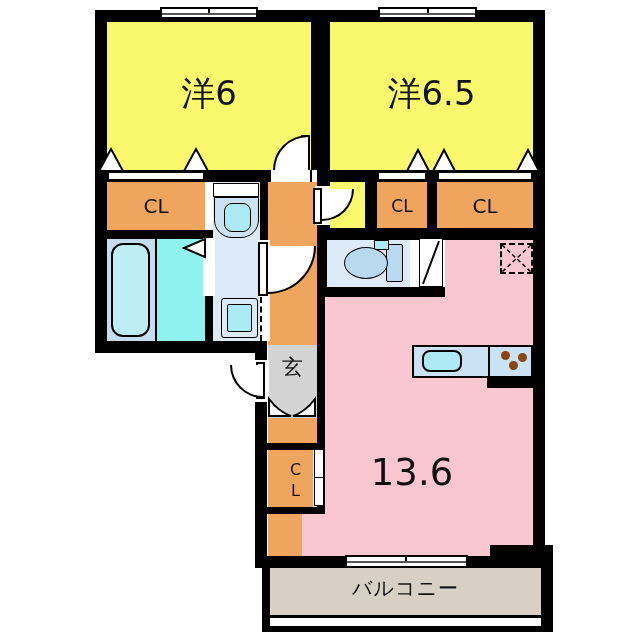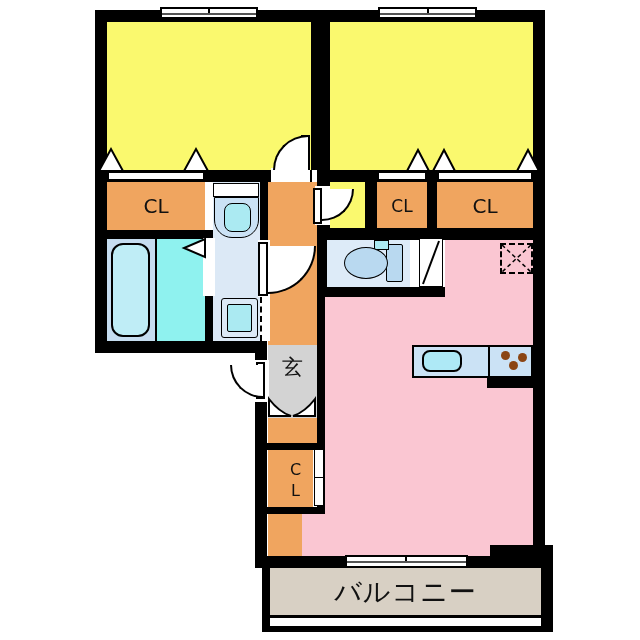--- a/index.html
+++ b/index.html
@@ -149,20 +149,23 @@
     <polygon points="184,171 208,171 196,149" fill="#fff" stroke="#000" stroke-width="2"></polygon>
     <polygon points="407,171 429,171 418,150" fill="#fff" stroke="#000" stroke-width="2"></polygon>
     <polygon points="433,171 455,171 444,150" fill="#fff" stroke="#000" stroke-width="2"></polygon>
     <polygon points="517,171 539,171 528,150" fill="#fff" stroke="#000" stroke-width="2"></polygon>
     <polygon points="205,239 205,257 184,248" fill="#fff" stroke="#000" stroke-width="2"></polygon>
     <path d="M269,416 L269,399 Q279,412 291,416 Z" fill="#fff" stroke="#000" stroke-width="2"></path>
     <path d="M315,416 L315,399 Q305,412 293,416 Z" fill="#fff" stroke="#000" stroke-width="2"></path>
     <line x1="439" y1="241" x2="423" y2="284" stroke="#000" stroke-width="2"></line>
   </svg>
 
+  <div class="label" style="left:107px;top:76px;width:204px;font-size:34px;">洋6</div>
+  <div class="label" style="left:330px;top:76px;width:203px;font-size:34px;">洋6.5</div>
   <div class="label" style="left:107px;top:196px;width:98px;font-size:20px;">CL</div>
   <div class="label" style="left:377px;top:198px;width:50px;font-size:17px;">CL</div>
   <div class="label" style="left:437px;top:196px;width:96px;font-size:20px;">CL</div>
   <div class="label" style="left:268px;top:356px;width:49px;font-size:21px;">玄</div>
   <div class="label v-label" style="left:281px;top:458px;width:22px;height:46px;font-size:16px;">CL</div>
-  <div class="label" style="left:270px;top:578px;width:271px;font-size:27px;letter-spacing:1px;">バルコニー</div>
+  <div class="label" style="left:312px;top:454px;width:200px;font-size:37px;">13.6</div>
+  <div class="label" style="left:270px;top:578px;width:271px;font-size:20px;letter-spacing:1px;">バルコニー</div>
 
 </div>
 
 </body></html>

